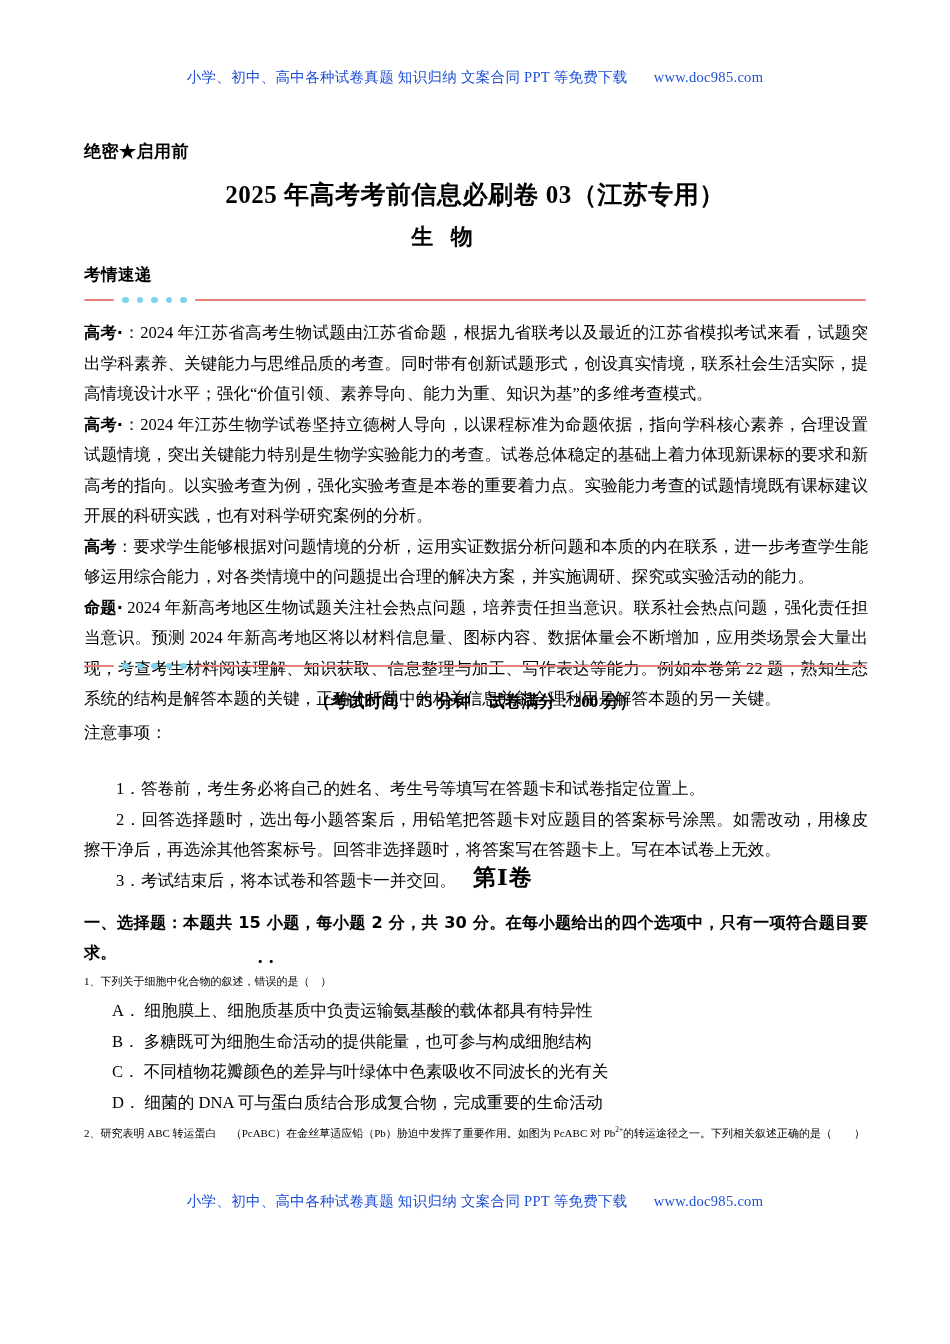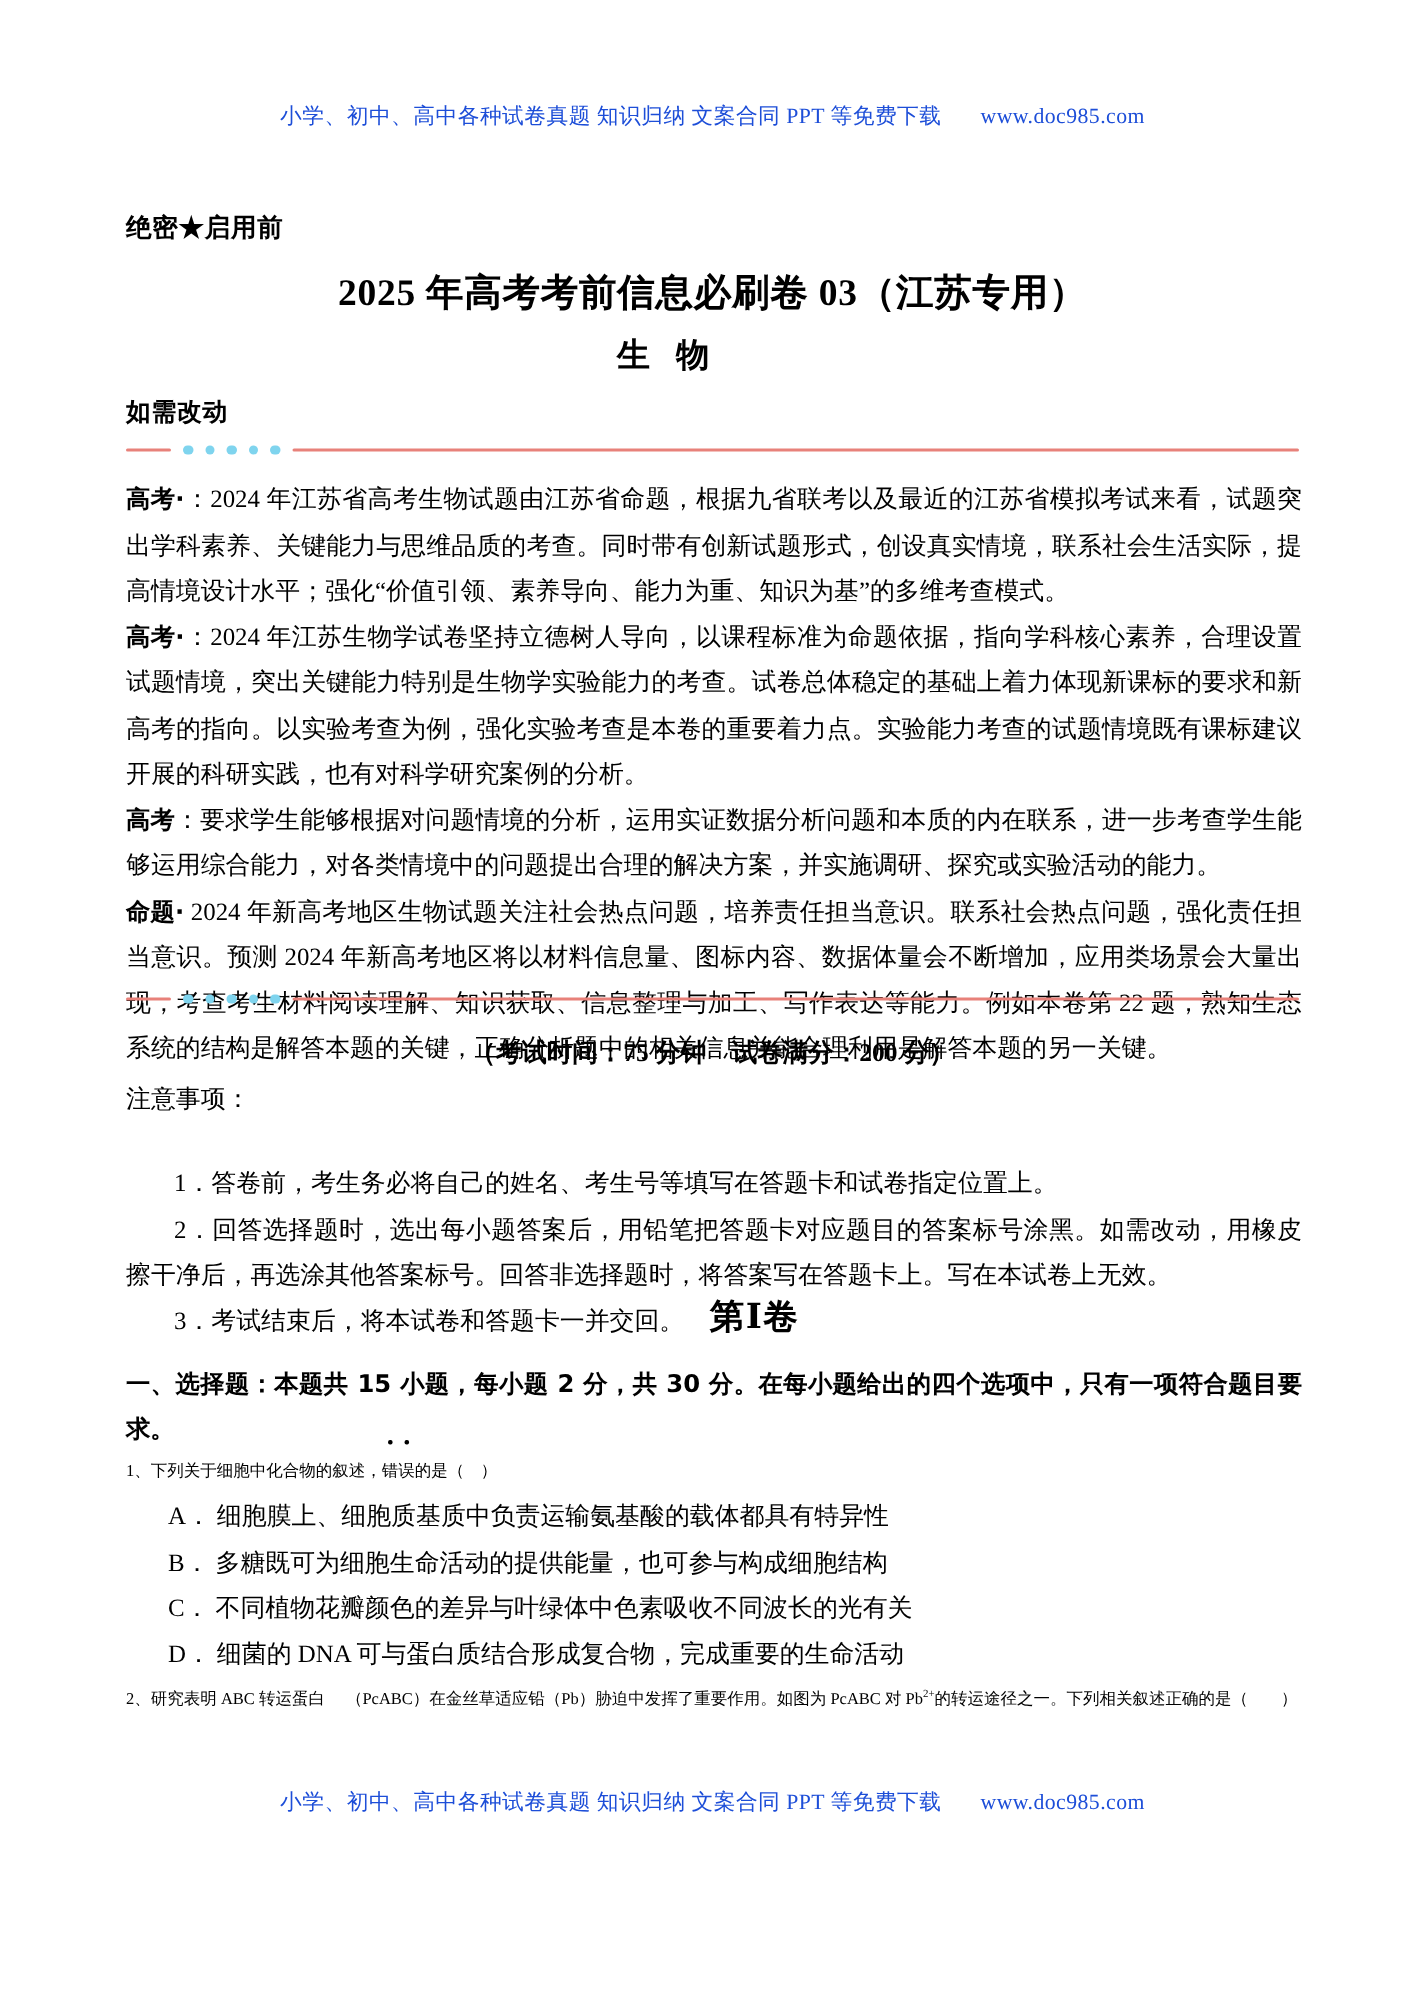--- a/index.html
+++ b/index.html
@@ -248,21 +248,21 @@
 <div class="page">
 
   <div class="running-head" id="doc-header">
     <span>小学、初中、高中各种试卷真题 知识归纳 文案合同 PPT 等免费下载</span><span class="url">www.doc985.com</span>
   </div>
 
   <div class="secret-line">绝密★启用前</div>
   <div class="doc-title">2025 年高考考前信息必刷卷 03（江苏专用）</div>
   <div class="doc-subtitle">生 物</div>
 
-  <div class="section-head" id="kaoqing-heading">如需改动</div>
+  <div class="section-head" id="kaoqing-heading">考情速递</div>
 
   <div class="ornament" id="ornament-top">
     <span class="orn-seg-short"></span>
     <span class="orn-dots">
       <span class="orn-dot"></span>
       <span class="orn-dot"></span>
       <span class="orn-dot"></span>
       <span class="orn-dot"></span>
       <span class="orn-dot"></span>
     </span>

